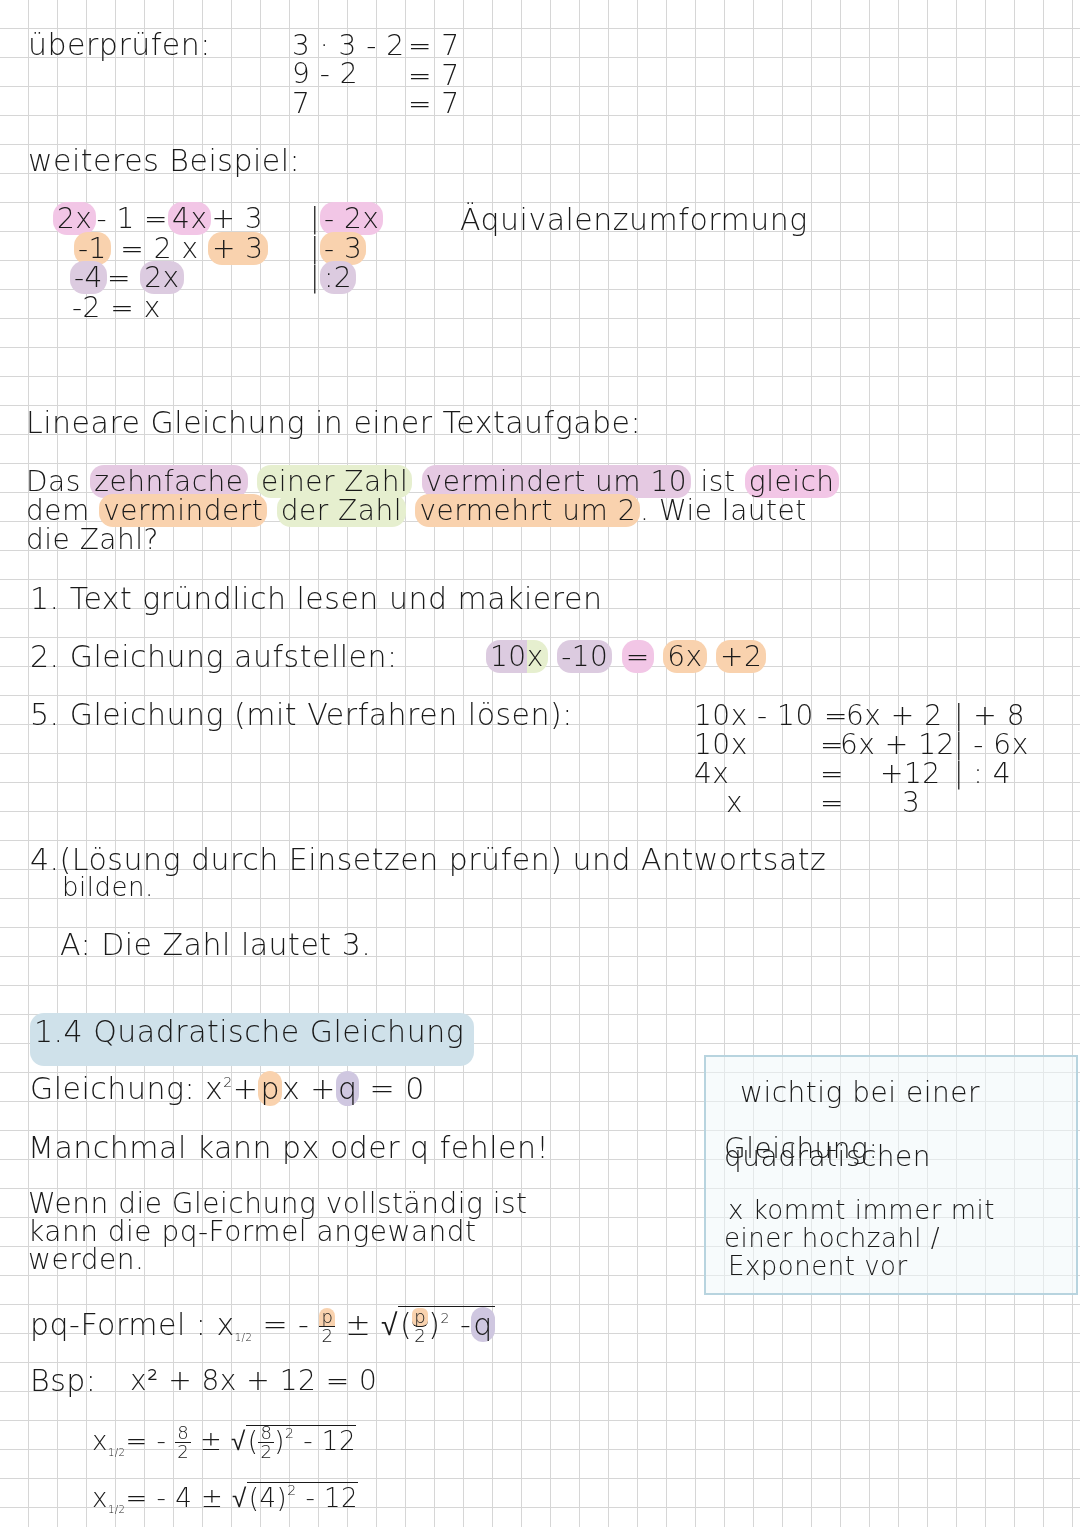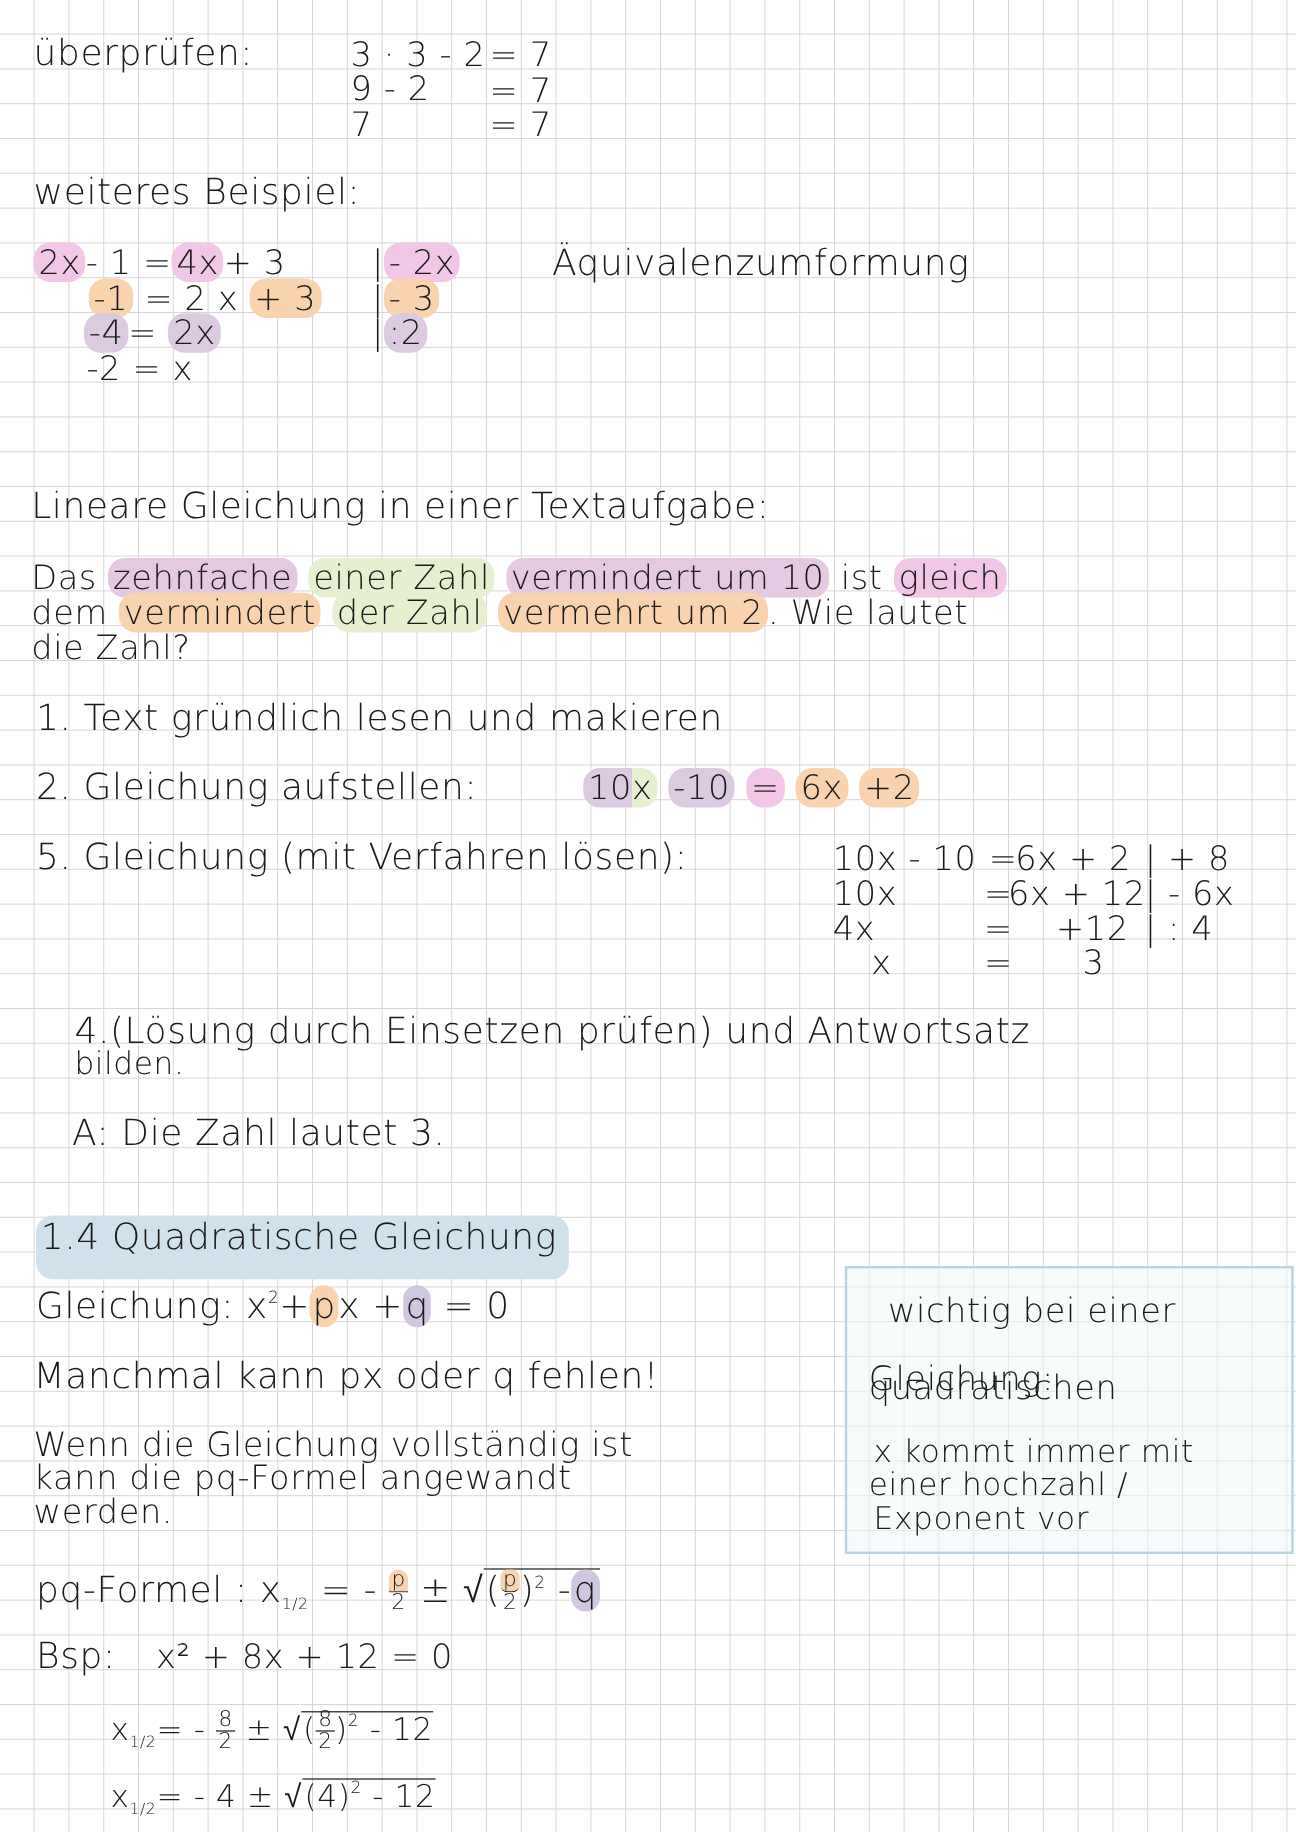--- a/index.html
+++ b/index.html
@@ -23,41 +23,41 @@
   .green { background: #e6efcf; }
   .blue { background: #cfe1ea; }
   .violet { background: #cfc7e0; }
   .s30 { font-size: 30px; }
   .s28 { font-size: 28px; }
   .s26 { font-size: 26px; }
   .box {
     position: absolute; left: 704px; top: 1055px; width: 370px; height: 236px;
     border: 2px solid #b8d4df; background: rgba(240, 248, 250, 0.55);
   }
-  .sub { font-size: 13px; vertical-align: -6px; }
+  .sub { font-size: 10px; vertical-align: -6px; }
   .sup { font-size: 14px; vertical-align: 12px; }
   .frac { display: inline-block; text-align: center; vertical-align: middle; font-size: 18px; line-height: 1; }
   .frac span { display: block; }
   .frac .num { border-bottom: 1.5px solid #1a1a1a; padding: 0 2px; }
   .sqrt { border-top: 1.5px solid #1a1a1a; padding-left: 2px; }
 </style>
 </head>
 <body>
 
 <div class="t s30" style="left:28px;top:30px;">überprüfen:</div>
 <div class="t s28" style="left:292px;top:32px;">3 · 3 - 2</div>
 <div class="t s28" style="left:408px;top:32px;">= 7</div>
 <div class="t s28" style="left:292px;top:60px;">9 - 2</div>
 <div class="t s28" style="left:408px;top:62px;">= 7</div>
 <div class="t s28" style="left:292px;top:90px;">7</div>
 <div class="t s28" style="left:408px;top:90px;">= 7</div>
 
 <div class="t s30" style="left:28px;top:146px;">weiteres Beispiel:</div>
 
-<div class="t s28" style="left:28px;top:205px;">
+<div class="t s28" style="left:28px;top:205px;padding-left:25px;">
   <span class="hl pink">2x</span><span>- 1 =</span><span class="hl pink">4x</span><span>+ 3</span>
 </div>
 <div class="t s28" style="left:74px;top:235px;">
   <span class="hl orange">-1</span> <span>= 2 x</span> <span class="hl orange">+ 3</span>
 </div>
 <div class="t s28" style="left:70px;top:264px;">
   <span class="hl lilac">-4</span><span>=</span> <span class="hl lilac">2x</span>
 </div>
 <div class="t s28" style="left:72px;top:294px;">-2 = x</div>
 
@@ -97,21 +97,21 @@
 
 <div class="t s28" style="left:694px;top:760px;">4x</div>
 <div class="t s28" style="left:820px;top:760px;">=</div>
 <div class="t s28" style="left:880px;top:760px;">+12</div>
 <div class="t s28" style="left:954px;top:760px;">| : 4</div>
 
 <div class="t s28" style="left:726px;top:789px;">x</div>
 <div class="t s28" style="left:820px;top:789px;">=</div>
 <div class="t s28" style="left:902px;top:789px;">3</div>
 
-<div class="t s30" style="left:30px;top:845px;padding-left:32px;">4.(Lösung durch Einsetzen prüfen) und Antwortsatz</div>
+<div class="t s30" style="left:30px;top:845px;">4.(Lösung durch Einsetzen prüfen) und Antwortsatz</div>
 <div class="t s26" style="left:62px;top:874px;">bilden.</div>
 <div class="t s30" style="left:60px;top:930px;">A: Die Zahl lautet 3.</div>
 
 <div class="t s30" style="left:30px;top:1017px;">
   <span class="hl blue" style="padding:1px 10px 17px 4px;">1.4 Quadratische Gleichung</span>
 </div>
 
 <div class="t s30" style="left:30px;top:1074px;">
   <span>Gleichung:</span>
   <span>x</span><span class="sup">2</span><span>+</span><span class="hl orange" style="padding:0 2px;">p</span><span>x</span> <span>+</span><span class="hl violet" style="padding:0 2px;">q</span> <span>= 0</span>

